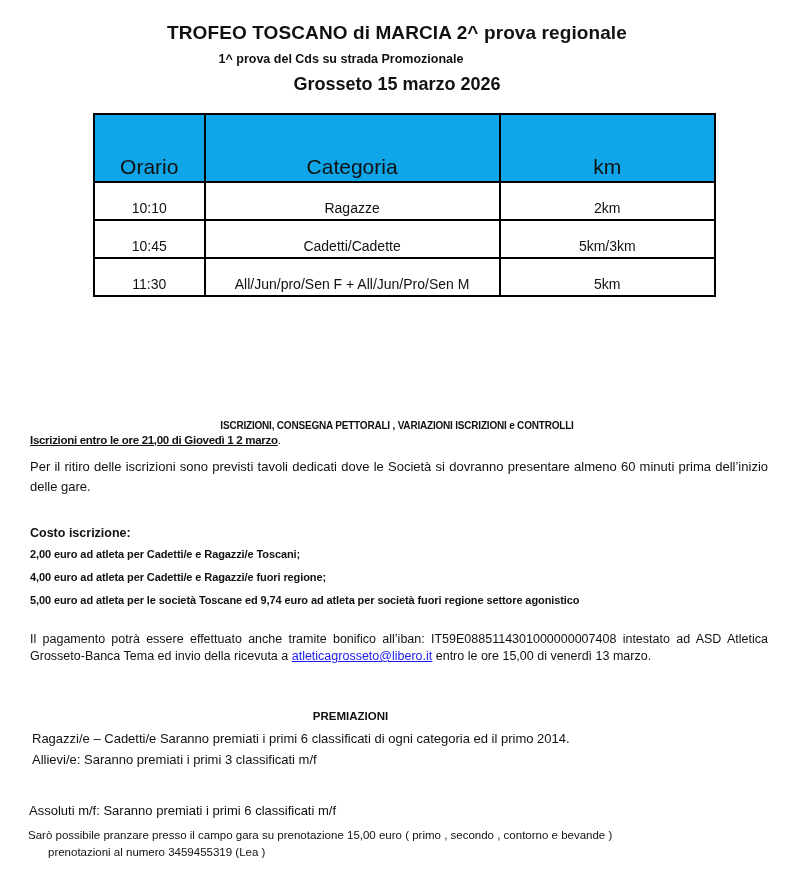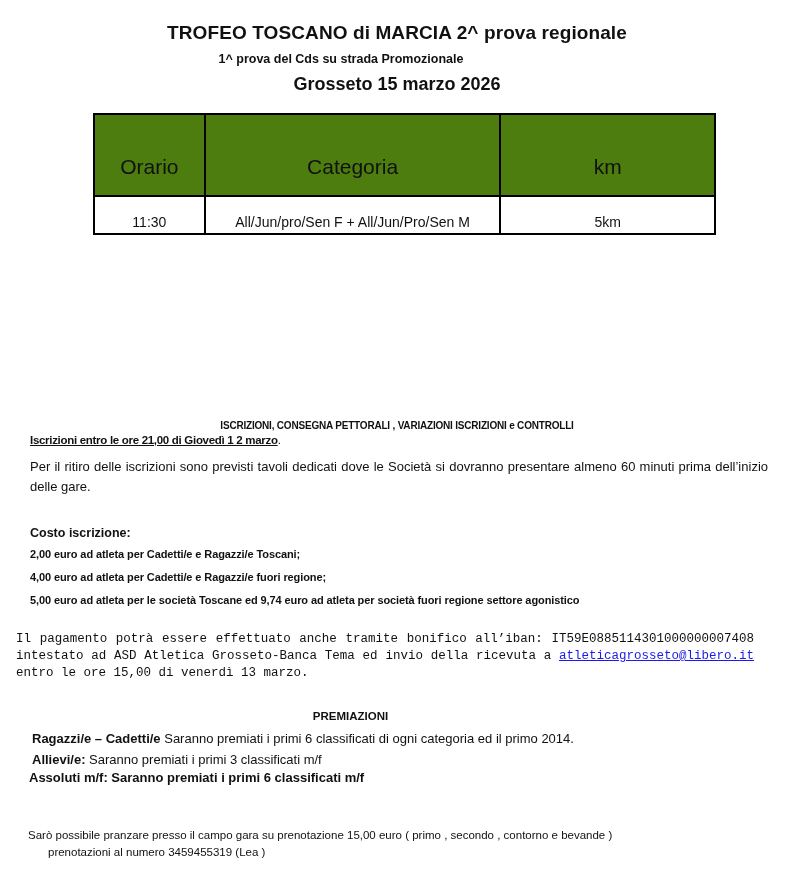--- a/index.html
+++ b/index.html
@@ -24,21 +24,21 @@
     table.schedule {
       position: absolute; left: 93px; top: 113px;
       width: 623px; border-collapse: collapse;
       border: 2px solid #000;
     }
     table.schedule th, table.schedule td {
       border: 2px solid #000; text-align: center; vertical-align: bottom;
       padding: 0 4px 3px 4px; font-weight: normal;
     }
     table.schedule th {
-      background: #4d7c0f; height: 64px; font-size: 21px; padding-bottom: 16px;
+      background: #0ea5e9; height: 64px; font-size: 21px; padding-bottom: 2px;
     }
     table.schedule td { height: 33px; font-size: 14px; }
     .col-orario { width: 103px; }
     .col-cat { width: 296px; }
     .col-km { width: 214px; }
     .section-head {
       left: 0; width: 794px; top: 420px; text-align: center;
       font-size: 10px; font-weight: bold; letter-spacing: -0.2px;
     }
     .deadline {
@@ -46,48 +46,58 @@
     }
     .deadline .u { text-decoration: underline; }
     .deadline .dot { font-weight: normal; }
     .para1 {
       left: 30px; width: 738px; top: 457px; font-size: 13px; line-height: 20px;
       text-align: justify; text-align-last: left;
     }
     .cost-head { left: 30px; top: 526px; font-size: 12.5px; font-weight: bold; }
     .cost-line { left: 30px; font-size: 11px; font-weight: bold; letter-spacing: -0.1px; }
     .payment {
-      left: 16px; width: 738px; top: 631px; font-size: 12.5px; line-height: 17px;
-      text-align: justify; text-align-last: left; font-family: Liberation Mono, monospace;
+      left: 30px; width: 738px; top: 631px; font-size: 12.5px; line-height: 17px;
+      text-align: justify; text-align-last: left;
     }
     .payment a { color: #1a1aee; text-decoration: underline; }
     .prem-head {
       left: 0; width: 701px; top: 710px; text-align: center;
       font-size: 11.5px; font-weight: bold;
     }
     .prem-line { font-size: 13px; }
-    .prem-line b { font-weight: bold; }
+    .prem-line b { font-weight: normal; }
     .lunch { left: 28px; font-size: 11.5px; }
   </style>
 </head>
 <body>
 
 <div class="abs title center">TROFEO TOSCANO di MARCIA 2^ prova regionale</div>
 <div class="abs subtitle center">1^ prova del Cds su strada Promozionale</div>
 <div class="abs date center">Grosseto 15 marzo 2026</div>
 
 <table class="schedule">
   <thead>
     <tr>
       <th class="col-orario">Orario</th>
       <th class="col-cat">Categoria</th>
       <th class="col-km">km</th>
     </tr>
   </thead>
   <tbody>
+    <tr>
+      <td>10:10</td>
+      <td>Ragazze</td>
+      <td>2km</td>
+    </tr>
+    <tr>
+      <td>10:45</td>
+      <td>Cadetti/Cadette</td>
+      <td>5km/3km</td>
+    </tr>
     <tr>
       <td>11:30</td>
       <td>All/Jun/pro/Sen F + All/Jun/Pro/Sen M</td>
       <td>5km</td>
     </tr>
   </tbody>
 </table>
 
 <div class="abs section-head">ISCRIZIONI, CONSEGNA PETTORALI , VARIAZIONI ISCRIZIONI e CONTROLLI</div>
 <div class="abs deadline">
@@ -102,18 +112,18 @@
 
 <div class="abs payment"><span>Il pagamento potrà essere effettuato anche tramite bonifico all’iban:  IT59E0885114301000000007408 intestato ad ASD Atletica Grosseto-Banca Tema ed invio della ricevuta a </span><a href="#">atleticagrosseto@libero.it</a><span> entro le ore 15,00 di venerdì 13 marzo.</span></div>
 
 <div class="abs prem-head">PREMIAZIONI</div>
 <div class="abs prem-line" style="left:32px; top:731px;">
   <b>Ragazzi/e – Cadetti/e</b><span> Saranno premiati i primi 6 classificati di ogni categoria ed il primo 2014.</span>
 </div>
 <div class="abs prem-line" style="left:32px; top:752px;">
   <b>Allievi/e:</b><span> Saranno premiati i primi 3 classificati m/f</span>
 </div>
-<div class="abs prem-line" style="left:29px; top:770px;">
+<div class="abs prem-line" style="left:29px; top:803px;">
   <b>Assoluti m/f:  Saranno premiati i primi 6 classificati m/f</b><span></span>
 </div>
 
 <div class="abs lunch" style="top:829px;">Sarò possibile pranzare presso il campo gara su prenotazione 15,00 euro ( primo , secondo , contorno e bevande )</div>
 <div class="abs lunch" style="top:846px;margin-left:20px;">prenotazioni al numero 3459455319 (Lea )</div>
 
 </body></html>

